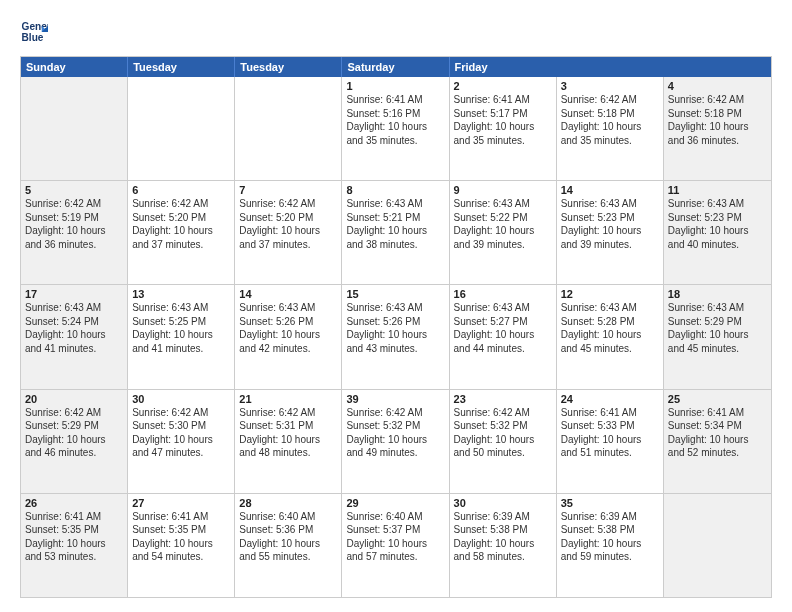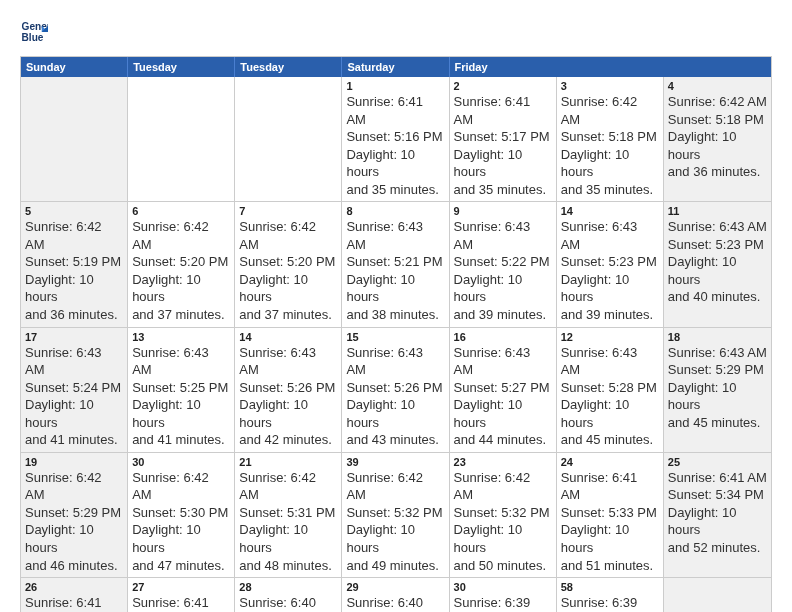--- a/index.html
+++ b/index.html
@@ -92,21 +92,21 @@
     }
     .cal-cell:last-child { border-right: none; }
     .cal-cell.shaded { background: #f0f0f0; }
     .day-number {
       font-size: 11px;
       font-weight: bold;
       color: #222;
       margin-bottom: 1px;
     }
     .day-info {
-      font-size: 13px;
+      font-size: 10px;
       color: #333;
       line-height: 1.35;
     }
   </style>
 </head>
 <body>
 
 <div class="page">
   <div class="header">
     <div class="logo">
@@ -267,21 +267,21 @@
           <div class="cal-cell shaded">
             <div class="day-number">18</div>
             <div class="day-info" style="white-space: pre-line;">Sunrise: 6:43 AM
 Sunset: 5:29 PM
 Daylight: 10 hours
 and 45 minutes.</div>
           </div>
         </div>
         <div class="cal-row">
           <div class="cal-cell shaded">
-            <div class="day-number">19</div>
+            <div class="day-number">20</div>
             <div class="day-info" style="white-space: pre-line;">Sunrise: 6:42 AM
 Sunset: 5:29 PM
 Daylight: 10 hours
 and 46 minutes.</div>
           </div>
           <div class="cal-cell">
             <div class="day-number">30</div>
             <div class="day-info" style="white-space: pre-line;">Sunrise: 6:42 AM
 Sunset: 5:30 PM
 Daylight: 10 hours
@@ -353,21 +353,21 @@
 and 57 minutes.</div>
           </div>
           <div class="cal-cell">
             <div class="day-number">30</div>
             <div class="day-info" style="white-space: pre-line;">Sunrise: 6:39 AM
 Sunset: 5:38 PM
 Daylight: 10 hours
 and 58 minutes.</div>
           </div>
           <div class="cal-cell">
-            <div class="day-number">58</div>
+            <div class="day-number">35</div>
             <div class="day-info" style="white-space: pre-line;">Sunrise: 6:39 AM
 Sunset: 5:38 PM
 Daylight: 10 hours
 and 59 minutes.</div>
           </div>
           <div class="cal-cell shaded"></div>
         </div>
       </div>
   </div>
 </div>

